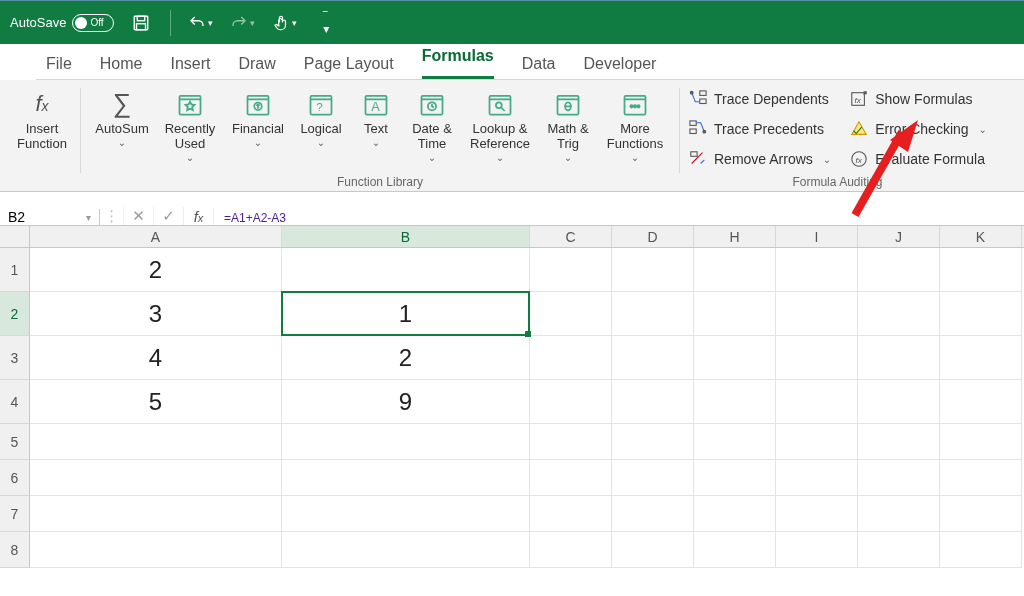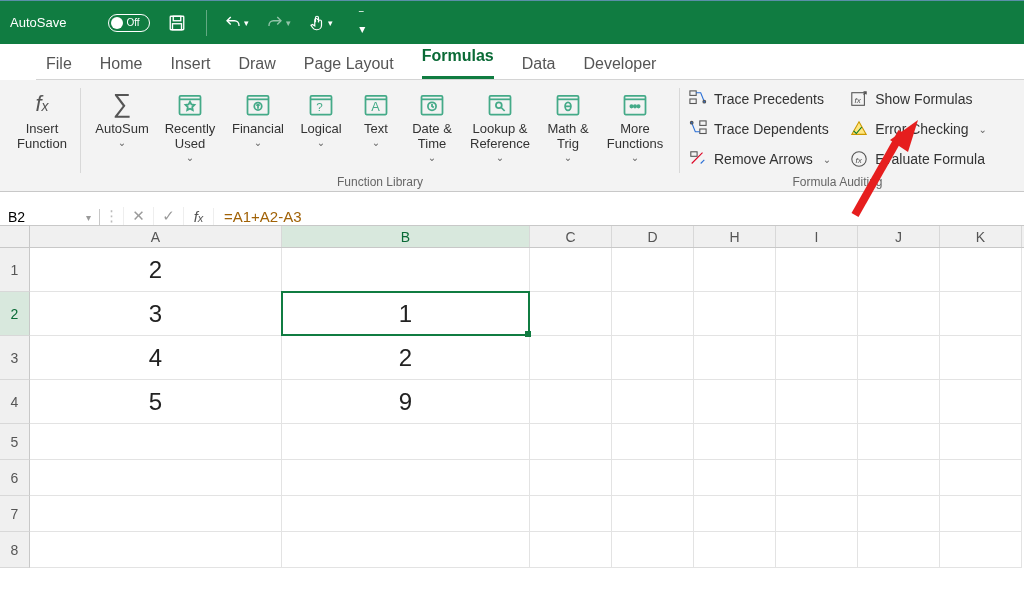--- a/index.html
+++ b/index.html
@@ -5,21 +5,21 @@
   * { box-sizing: border-box; margin: 0; padding: 0; font-family: "Segoe UI", Arial, sans-serif; }
   html, body { width: 1024px; height: 596px; overflow: hidden; background: #fff; }
   
   .titlebar {
     height: 44px; background: #107c41; display: flex; align-items: center;
     padding: 0 10px; gap: 12px; color: #fff; border-top: 1px solid #5a8fa8;
   }
   .autosave { display: flex; align-items: center; gap: 6px; font-size: 13px; text-align: center; }
   .toggle {
     width: 42px; height: 18px; border: 1.5px solid #fff; border-radius: 9px;
-    display: flex; align-items: center; padding: 8px 2px; gap: 3px; font-size: 10px; margin-left: 36px;
+    display: flex; align-items: center; padding: 8px 2px; gap: 3px; font-size: 10px;
   }
   .toggle-knob { width: 12px; height: 12px; border-radius: 6px; background: #fff; }
   .qat-btn { width: 30px; height: 30px; display: flex; align-items: center; justify-content: center; }
   .qat-sep { width: 1px; height: 26px; background: rgba(255,255,255,.35); margin: 0 2px; }
   .chev-down-s { font-size: 9px; color: #fff; margin-left: 2px; }
   
   .tabs {
     height: 36px; background: #fff; display: flex; align-items: flex-end;
     padding: 0 10px; gap: 28px; font-size: 16px;
     border-bottom: 1px solid #d4d4d4;
@@ -49,21 +49,21 @@
   
   .fbar {
     height: 34px; background: #fff; border-bottom: 1px solid #c8c8c8;
     display: flex; align-items: flex-end;
   }
   .namebox {
     width: 100px; border-right: 1px solid #c8c8c8; display: flex; align-items: center;
     padding: 0 8px; font-size: 14px; justify-content: space-between;
   }
   .fb-btn { width: 30px; display: flex; align-items: center; justify-content: center; color: #9a9a9a; font-size: 15px; border-right: 1px solid #eee; }
-  .fb-input { flex: 1; display: flex; align-items: center; padding: 0 10px; font-size: 15px; color: #a16207; }
+  .fb-input { flex: 1; display: flex; align-items: center; padding: 0 10px; font-size: 12px; color: #4c1d95; }
   
   .gridwrap { position: relative; }
   .colheads { display: flex; height: 22px; background: #f0f0f0; border-bottom: 1px solid #c8c8c8; }
   .corner { width: 30px; border-right: 1px solid #c8c8c8; background: #f0f0f0; }
   .ch { border-right: 1px solid #d8d8d8; display: flex; align-items: center; justify-content: center; font-size: 14px; color: #555; }
   .ch.A { width: 252px; }
   .ch.B { width: 248px; }
   .ch.o { width: 82px; }
   .rows { }
   .row { display: flex; }
@@ -291,38 +291,38 @@
     </div>
     <div class="g-label">Function Library</div>
   </div>
   <div class="group-sep"></div>
   <div class="group" style="flex-direction:column;align-items:center">
     <div style="display:flex;gap:18px">
       <div class="audit-col">
         <div class="audit-item">
           <div class="ai">
               <svg width="18" height="18" viewBox="0 0 20 20" fill="none" stroke="#555" stroke-width="1.2">
+                <rect x="12" y="1" width="7" height="5"></rect>
+                <rect x="12" y="10" width="7" height="5"></rect>
+                <path d="M3 3l4 10h5" stroke="#2a6fd6"></path>
+                <circle cx="3" cy="3" r="1.5" fill="#2a6fd6"></circle>
+              </svg>
+            </div>
+          <span>Trace Dependents</span>
+        </div>
+        <div class="audit-item">
+          <div class="ai">
+              <svg width="18" height="18" viewBox="0 0 20 20" fill="none" stroke="#555" stroke-width="1.2">
                 <rect x="1" y="1" width="7" height="5"></rect>
                 <rect x="1" y="10" width="7" height="5"></rect>
                 <path d="M8 3h5l4 10" stroke="#2a6fd6"></path>
                 <circle cx="17" cy="13" r="1.5" fill="#2a6fd6"></circle>
               </svg>
             </div>
           <span>Trace Precedents</span>
-        </div>
-        <div class="audit-item">
-          <div class="ai">
-              <svg width="18" height="18" viewBox="0 0 20 20" fill="none" stroke="#555" stroke-width="1.2">
-                <rect x="12" y="1" width="7" height="5"></rect>
-                <rect x="12" y="10" width="7" height="5"></rect>
-                <path d="M3 3l4 10h5" stroke="#2a6fd6"></path>
-                <circle cx="3" cy="3" r="1.5" fill="#2a6fd6"></circle>
-              </svg>
-            </div>
-          <span>Trace Dependents</span>
         </div>
         <div class="audit-item">
           <div class="ai">
               <svg width="18" height="18" viewBox="0 0 20 20" fill="none" stroke="#555" stroke-width="1.2">
                 <rect x="2" y="2" width="7" height="5"></rect>
                 <path d="M3 15l12-12" stroke="#d02"></path>
                 <path d="M13 15l4-4" stroke="#2a6fd6"></path>
               </svg>
             </div>
           <span>Remove Arrows</span>

